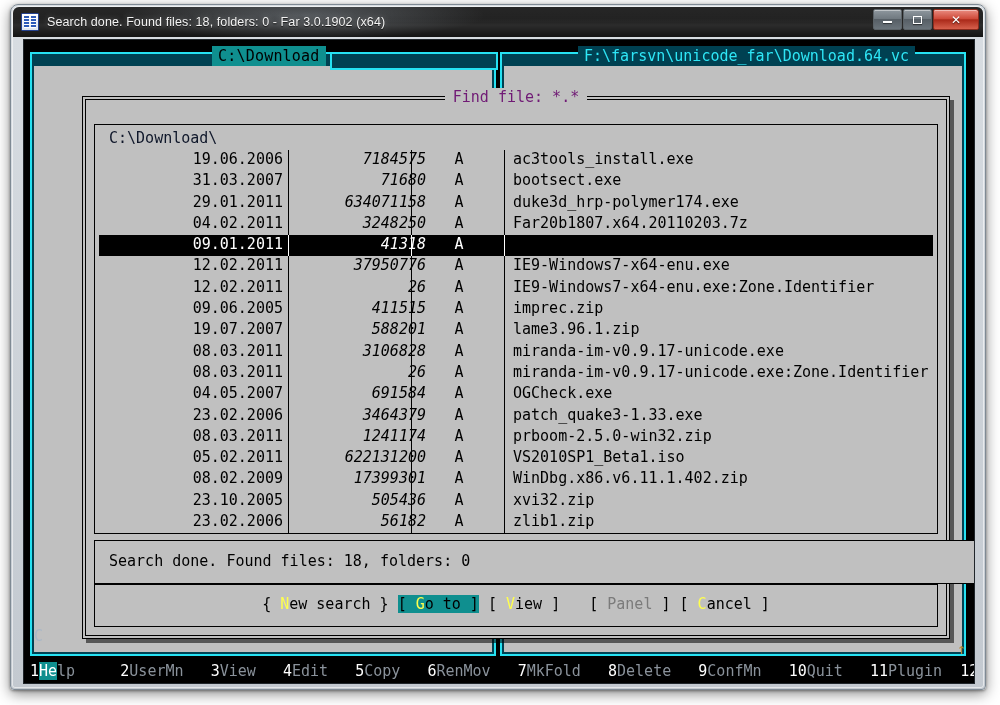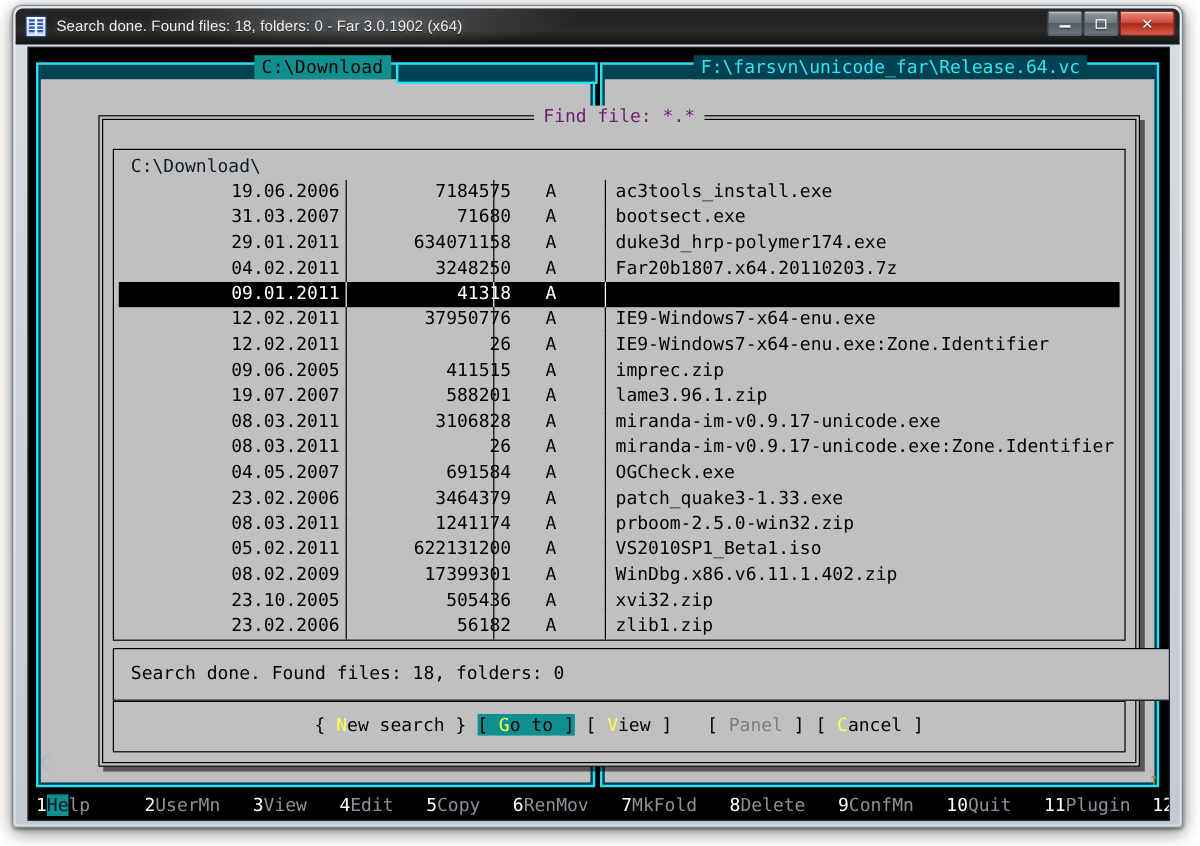--- a/index.html
+++ b/index.html
@@ -165,21 +165,21 @@
     position:absolute; left:0; bottom:0; width:940px; height:22px;
     background:#000000;
     color:#b9c2cc;
     font-size:15px;
     line-height:22px;
     white-space:pre;
     letter-spacing:0px;
   }
   #keybar .num{ color:#ffffff; }
   #keybar .lbl{ color:#8a929b; }
-  #keybar .hl{ background:#0f8f8f; color:#0f172a;margin-top:35px; }
+  #keybar .hl{ background:#0f8f8f; color:#ffffff;margin-top:35px; }
 
   
   #scroll-arrow{
     position:absolute; right:4px; bottom:26px;
     color:#b78a3a; font-size:15px; line-height:14px;
   }
 
   
   #dialog{
     position:absolute;
@@ -243,21 +243,21 @@
     font-size:15px;
     white-space:pre;
   }
   .row.selected{ background:#000000; color:#ffffff; }
   .row .c-date{
     position:absolute; left:0; width:190px; text-align:right;
     padding-right:6px; box-sizing:border-box;
   }
   .row .c-size{
     position:absolute; left:191px; width:142px; text-align:right;
-    padding-right:6px; box-sizing:border-box;
+    padding-right:6px; box-sizing:border-box;font-style:italic;
   }
   .row .c-attr{
     position:absolute; left:314px; width:92px; text-align:center;
     box-sizing:border-box;
   }
   .row .c-name{
     position:absolute; left:407px; right:0;
     padding-left:7px; box-sizing:border-box;
   }
   .vline{
@@ -360,21 +360,21 @@
           <div class="panel-outer" style="left:300px; top:8px; width:168px; height:18px;">
           </div>
 
           <div class="panel-outer" style="left:470px; top:8px; width:466px; height:604px;">
           </div>
           <div class="panel-inner" style="left:474px; top:22px; width:458px; height:586px;">
           </div>
 
           <div class="panel-tab" style="left:182px; top:2px;">C:\Download</div>
 
-          <div class="panel-title-right" style="left:548px; top:2px;">F:\farsvn\unicode_far\Release.64.vc</div>
+          <div class="panel-title-right" style="left:548px; top:2px;">F:\farsvn\unicode_far\Download.64.vc</div>
 
           <div class="ghost-char" style="left:4px; top:584px;">C</div>
 
           <div id="scroll-arrow">↑</div>
         </div>
 
         <div id="dialog-shadow"></div>
 
         <div id="dialog">
           <div class="dbl-border"></div>

